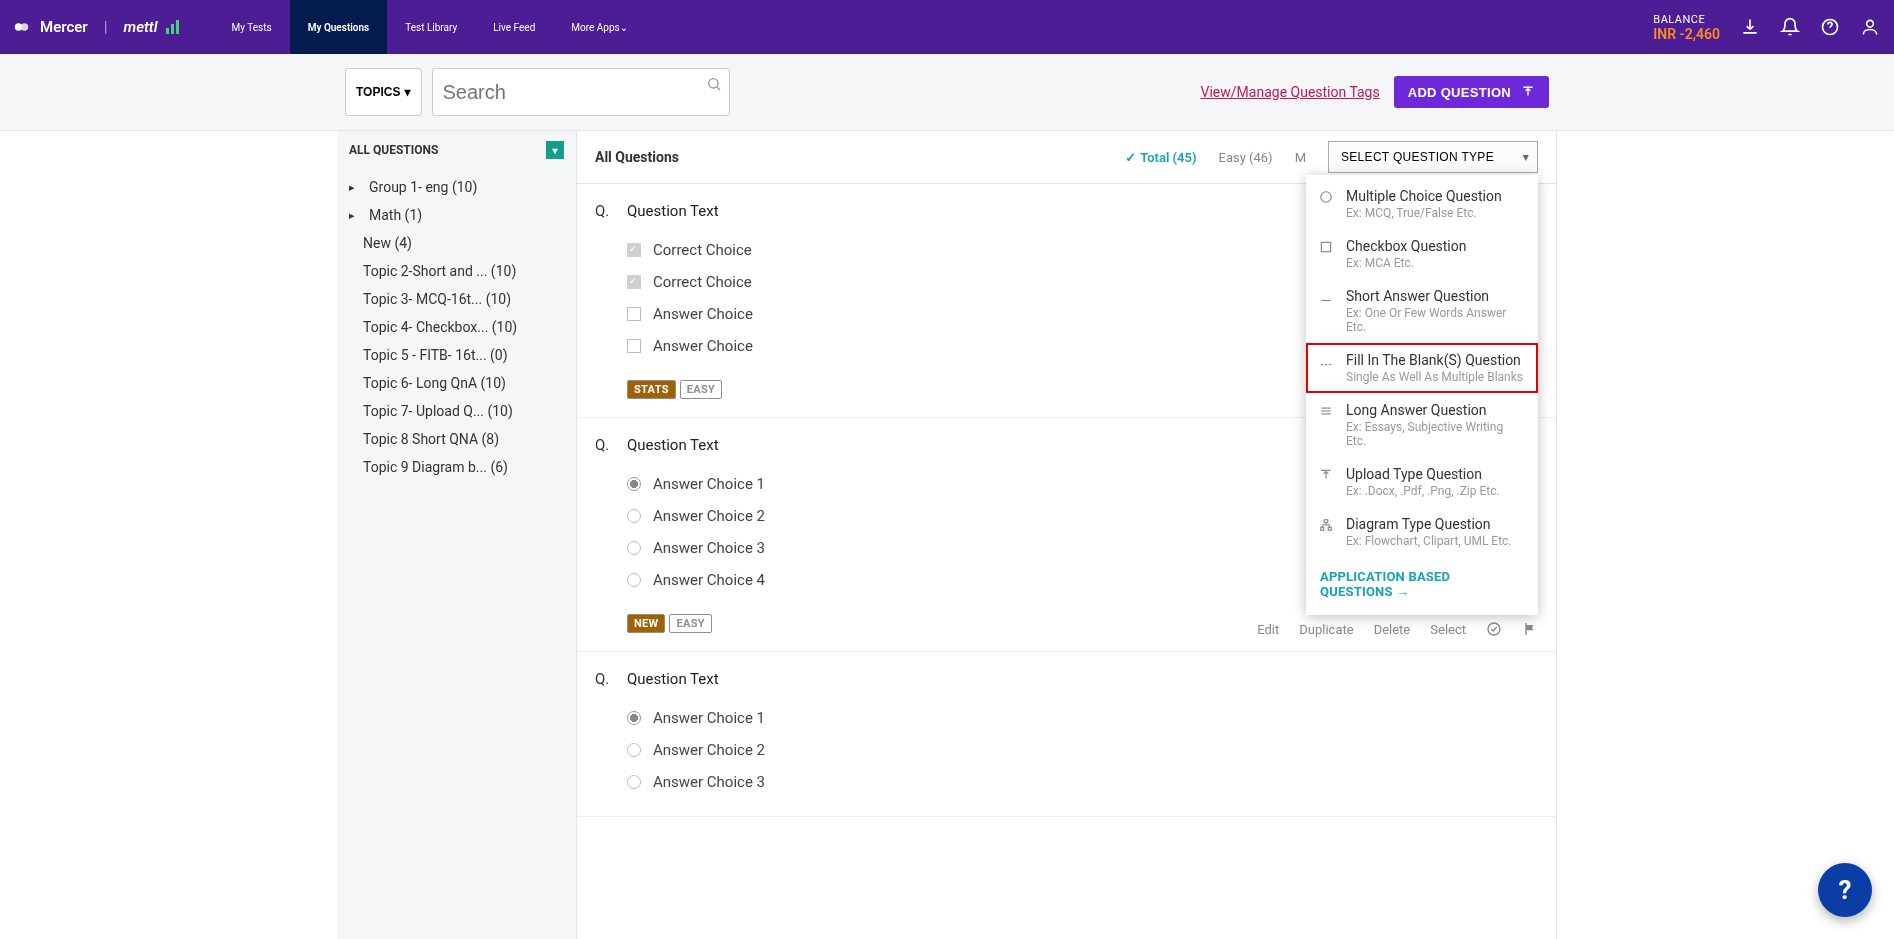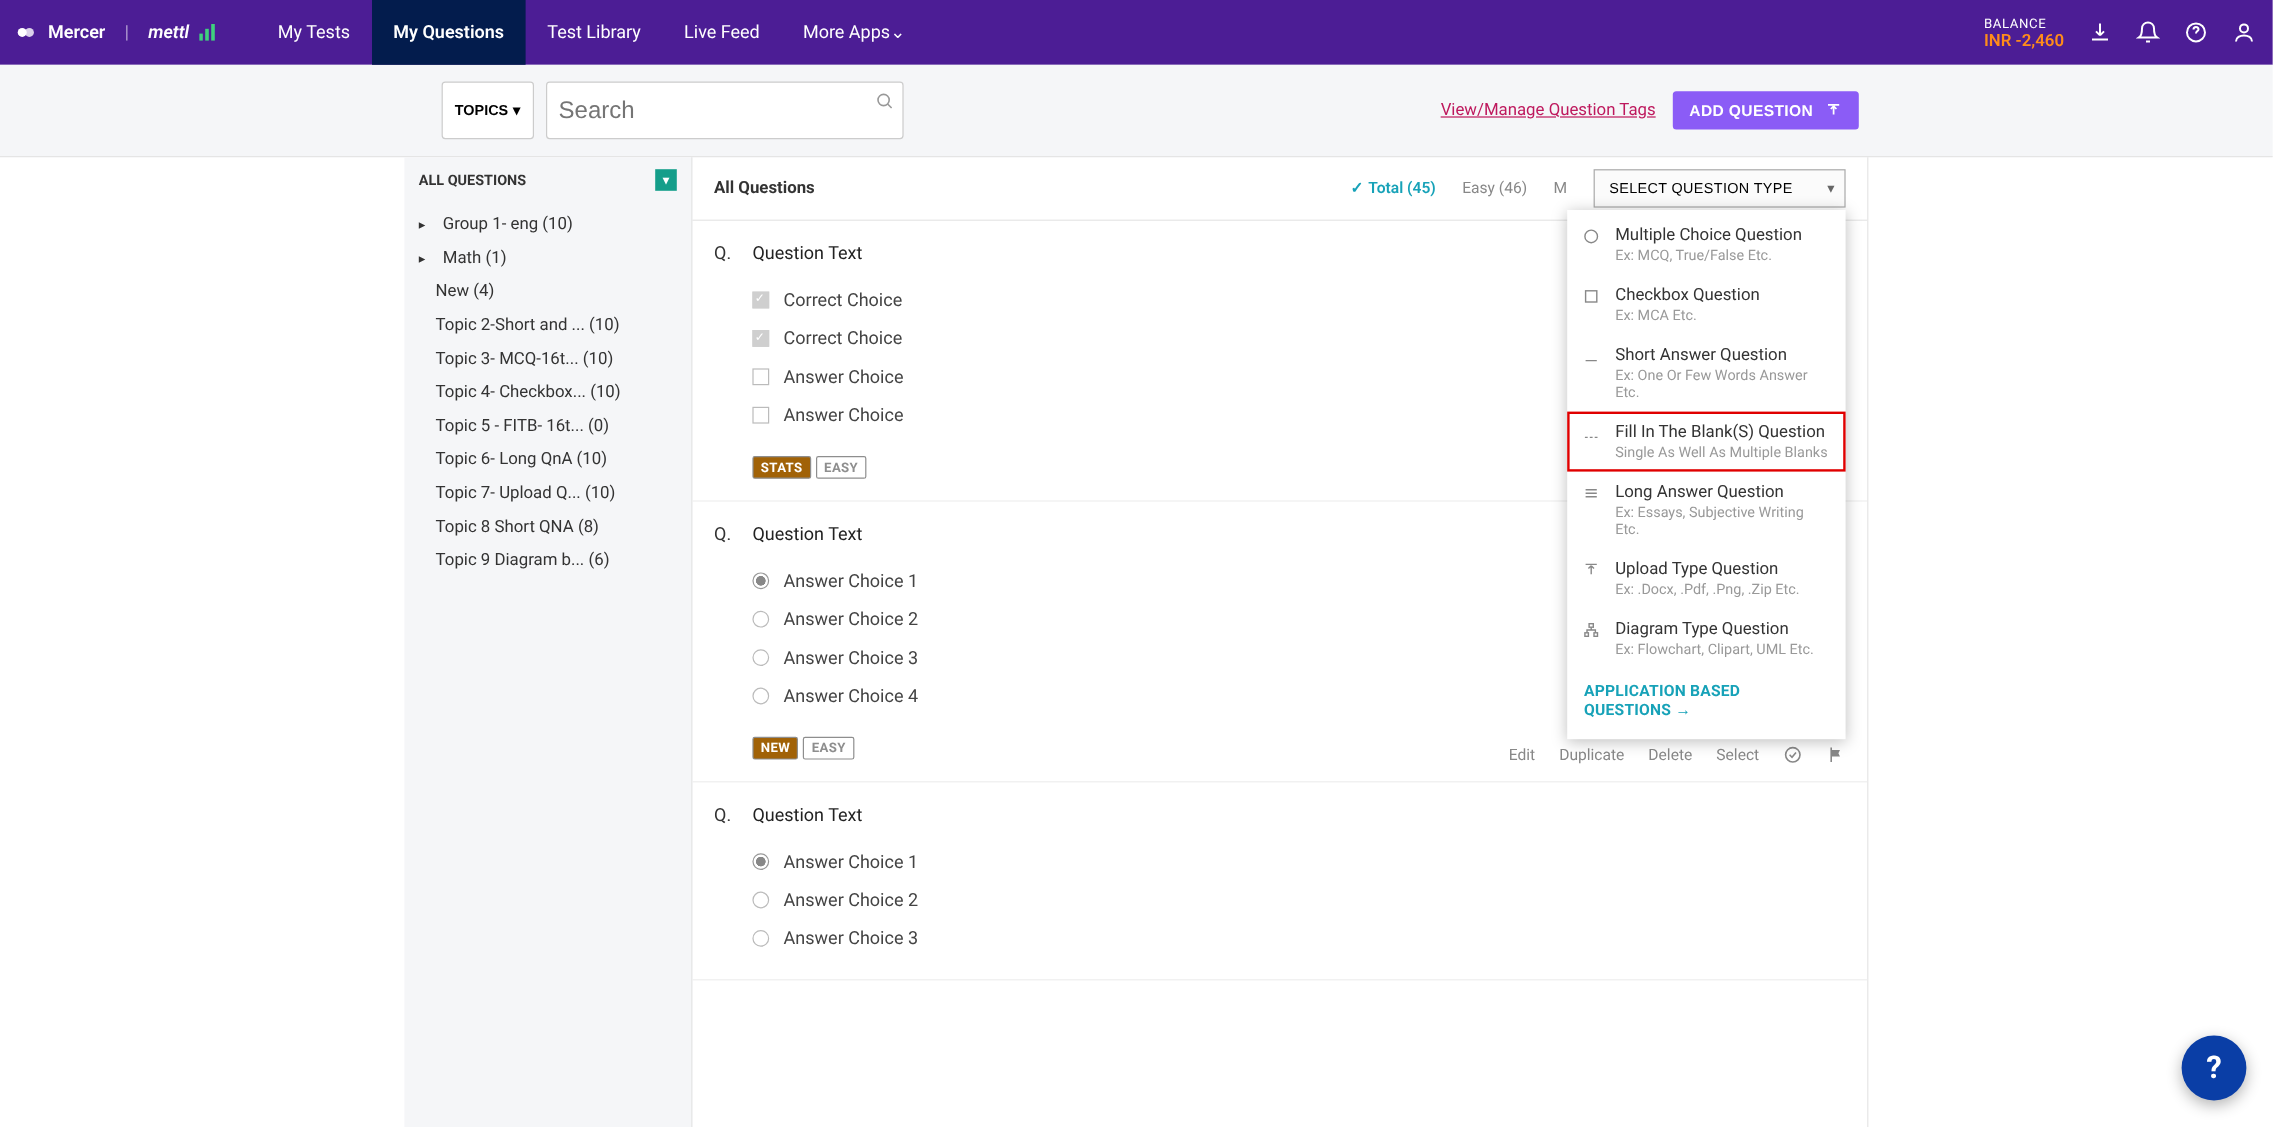--- a/index.html
+++ b/index.html
@@ -3,39 +3,39 @@
 <meta charset="utf-8">
 <style>
 * { box-sizing: border-box; margin: 0; padding: 0; }
 body { font-family: -apple-system, BlinkMacSystemFont, "Segoe UI", Roboto, "Helvetica Neue", Arial, sans-serif; font-size: 14px; color: #333; background: #fff; }
 
 
 .header { background: #4c1d95; color: #fff; display: flex; align-items: center; height: 54px; padding: 0 14px; }
 .logo { display: flex; align-items: center; gap: 8px; font-weight: 600; font-size: 15px; padding-right: 20px; }
 .logo-sep { opacity: 0.5; margin: 0 8px; }
 .nav { display: flex; height: 100%; margin-left: 12px; }
-.nav-item { color: #fff; text-decoration: none; padding: 0 18px; display: flex; align-items: center; font-size: 15px; cursor: pointer; }
+.nav-item { color: #fff; text-decoration: none; padding: 0 18px; display: flex; align-items: center; font-size: 10px; cursor: pointer; }
 .nav-item.active { background: #031c4d; font-weight: 600; }
 .header-right { margin-left: auto; display: flex; align-items: center; gap: 20px; font-size: 13px; }
 .balance { text-align: left; }
 .balance-label { font-size: 11px; letter-spacing: 0.5px; }
 .balance-amount { color: #ff8c1a; font-weight: 600; font-size: 14px; }
 .header-icon { color: #fff; cursor: pointer; display: flex; align-items: center; }
 
 
 .toolbar { background: #f5f6f8; border-bottom: 1px solid #e5e5e5; padding: 14px 0; }
 .toolbar-inner { display: flex; align-items: center; justify-content: space-between; max-width: 1220px; margin: 0 auto; padding: 0 8px; }
 .toolbar-left { display: flex; gap: 10px; }
-.topics-btn { border: 1px solid #ccc; background: #fff; padding: 6px 10px; border-radius: 3px; font-size: 12px; font-weight: 600; display: flex; align-items: center; gap: 4px; cursor: pointer; margin-left: 23px; }
+.topics-btn { border: 1px solid #ccc; background: #fff; padding: 6px 10px; border-radius: 3px; font-size: 12px; font-weight: 600; display: flex; align-items: center; gap: 4px; cursor: pointer; }
 .search-wrap { position: relative; }
 .search-input { width: 298px; height: 48px; border: 1px solid #ccc; border-radius: 3px; padding: 0 30px 0 10px; font-size: 20px; }
 .search-icon { position: absolute; right: 8px; top: 8px; color: #999; }
 .toolbar-right { display: flex; align-items: center; gap: 14px; }
 .manage-tags { color: #be185d; text-decoration: underline; font-size: 14px; cursor: pointer; }
-.add-question-btn { background: #8b5cf6; color: #fff; border: none; padding: 0 14px; height: 32px; border-radius: 3px; font-size: 13px; font-weight: 600; display: flex; align-items: center; gap: 10px; cursor: pointer; letter-spacing: 0.3px; }
+.add-question-btn { background: #6d28d9; color: #fff; border: none; padding: 0 14px; height: 32px; border-radius: 3px; font-size: 13px; font-weight: 600; display: flex; align-items: center; gap: 10px; cursor: pointer; letter-spacing: 0.3px; }
 
 
 .main { display: flex; max-width: 1220px; margin: 0 auto; }
 .sidebar { width: 240px; border-right: 1px solid #e5e5e5; background: #f5f6f8; min-height: calc(100vh - 108px); }
 .sidebar-header { display: flex; align-items: center; justify-content: space-between; padding: 10px 12px; font-size: 12px; font-weight: 700; }
 .collapse-toggle { background: #149e8a; color: #fff; width: 18px; height: 18px; display: flex; align-items: center; justify-content: center; font-size: 10px; cursor: pointer; }
 .topic-list { list-style: none; padding: 4px 0; }
 .topic-item { padding: 6px 16px 6px 26px; font-size: 14px; color: #333; cursor: pointer; display: flex; align-items: center; gap: 6px; }
 .topic-item.has-children::before { content: "▸"; margin-left: -14px; width: 14px; font-size: 11px; }
 

